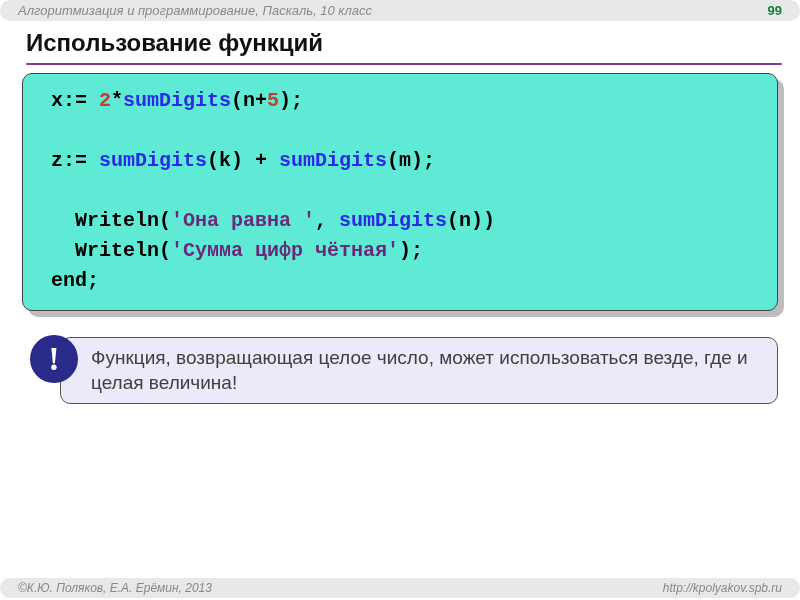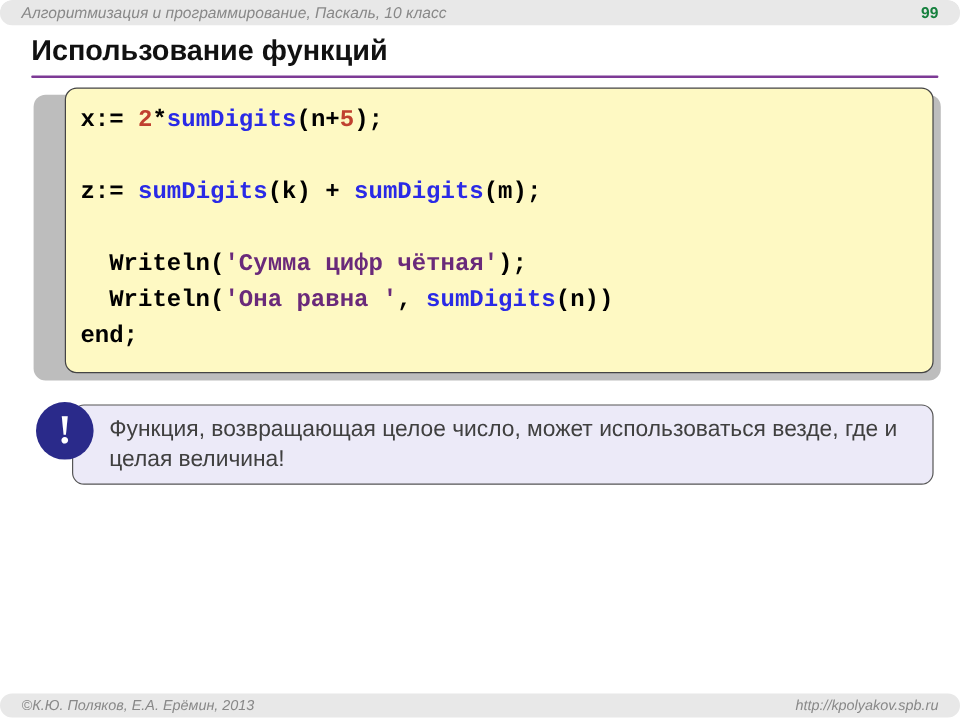--- a/index.html
+++ b/index.html
@@ -39,29 +39,28 @@
     margin: 8px 22px 0 22px;
     position: relative;
   }
   .code-shadow {
     position: absolute;
     top: 6px; left: 6px; right: -6px; bottom: -6px;
     background: #bdbdbd;
   }
   .code-block {
     position: relative;
-    background: #fef9c3;
+    background: #5eead4;
     border: 1px solid #444;
-    padding: 12px 16px 14px 12px;
+    padding: 12px 16px 14px 28px;
     font-family: "Courier New", monospace;
     font-size: 20px;
     font-weight: bold;
     line-height: 1.5;
     color: #000;
-    margin-left: 32px;
   }
   .code-line { white-space: pre; }
   .tok-num { color: #c04030; }
   .tok-fn { color: #2a2ae6; }
   .tok-str { color: #6a2a7a; }
   .callout-wrap {
     margin: 26px 22px 0 30px;
     display: flex;
     align-items: flex-start;
     position: relative;
@@ -119,22 +118,22 @@
   <div class="title-divider"></div>
 </div>
 
 <div class="code-wrap">
   <div class="code-shadow"></div>
   <div class="code-block">
     <div class="code-line"><span>x:= </span><span class="tok-num">2</span><span>*</span><span class="tok-fn">sumDigits</span><span>(n+</span><span class="tok-num">5</span><span>);</span></div>
     <div class="code-line">&nbsp;</div>
     <div class="code-line"><span>z:= </span><span class="tok-fn">sumDigits</span><span>(k) + </span><span class="tok-fn">sumDigits</span><span>(m);</span></div>
     <div class="code-line">&nbsp;</div>
+    <div class="code-line"><span>  Writeln(</span><span class="tok-str">'Она равна '</span><span>, </span><span class="tok-fn">sumDigits</span><span>(n))</span></div>
     <div class="code-line"><span>  Writeln(</span><span class="tok-str">'Сумма цифр чётная'</span><span>);</span></div>
-    <div class="code-line"><span>  Writeln(</span><span class="tok-str">'Она равна '</span><span>, </span><span class="tok-fn">sumDigits</span><span>(n))</span></div>
     <div class="code-line"><span>end;</span></div>
   </div>
 </div>
 
 <div class="callout-wrap">
   <div class="callout-badge">!</div>
   <div class="callout-box">Функция, возвращающая целое число, может использоваться везде, где и целая величина!</div>
 </div>
 
 <div class="footer">

